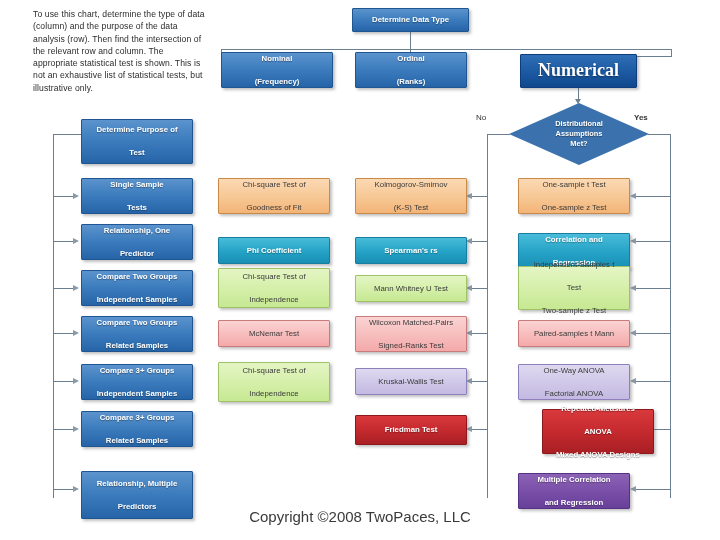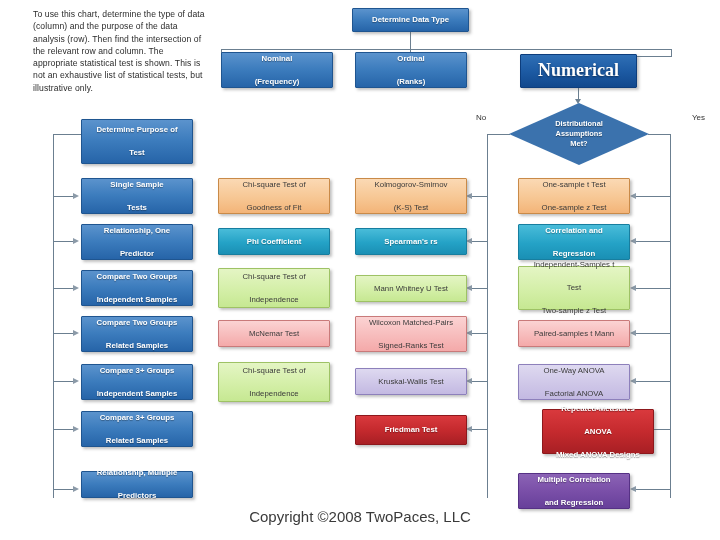--- a/index.html
+++ b/index.html
@@ -68,20 +68,21 @@
     border: 1px solid #c98a48;
     color: #3a3a3a;
     font-weight: normal;
   }
   
   .n-teal {
     background: linear-gradient(to bottom, #49bcd9 0%, #24a2c6 55%, #1a8fb4 100%);
     border: 1px solid #177e9f;
     color: #ffffff;
     text-shadow: 0 1px 1px rgba(0,0,0,.3);
+    margin-top: 9px;
   }
   
   .n-green {
     background: linear-gradient(to bottom, #e4f5c4 0%, #d4efa8 55%, #c6e892 100%);
     border: 1px solid #9ec265;
     color: #3a3a3a;
     font-weight: normal;
     text-align: center;
   }
   
@@ -196,21 +197,21 @@
   <div class="line vline" style="left:578px; top:88px; height:13px;"></div>
   <div class="arrow-d" style="left:575px; top:99px;"></div>
 
   <div class="line hline" style="left:487px; top:134px; width:23px;"></div>
   <div class="line vline" style="left:487px; top:134px; height:364px;"></div>
 
   <div class="line hline" style="left:648px; top:134px; width:23px;"></div>
   <div class="line vline" style="left:670px; top:134px; height:364px;"></div>
 
   <div class="branch-label" style="left:476px; top:113px;">No</div>
-  <div class="branch-label" style="left:692px; top:113px;">Yes</div>
+  <div class="branch-label" style="left:634px; top:113px;font-weight:bold;">Yes</div>
 
   <div class="line hline" style="left:53px; top:134px; width:28px;"></div>
   <div class="line vline" style="left:53px; top:134px; height:364px;"></div>
 
   <div class="line hline" style="left:53px; top:196px; width:22px;"></div>
   <div class="arrow-l" style="left:73px; top:193px; transform:rotate(180deg);"></div>
   <div class="line hline" style="left:53px; top:241px; width:22px;"></div>
   <div class="arrow-l" style="left:73px; top:238px; transform:rotate(180deg);"></div>
   <div class="line hline" style="left:53px; top:288px; width:22px;"></div>
   <div class="arrow-l" style="left:73px; top:285px; transform:rotate(180deg);"></div>
@@ -320,21 +321,21 @@
       <span>Compare 3+ Groups</span><br>
       <span>Independent Samples</span>
     </span>
   </div>
   <div class="node n-blue" style="left:81px; top:411px; width:112px; height:36px;">
     <span>
       <span>Compare 3+ Groups</span><br>
       <span>Related Samples</span>
     </span>
   </div>
-  <div class="node n-blue" style="left:81px; top:471px; width:112px; height:27px;">
+  <div class="node n-blue" style="left:81px; top:471px; width:112px; height:48px;">
     <span>
       <span>Relationship, Multiple</span><br>
       <span>Predictors</span>
     </span>
   </div>
 
   <div class="node n-orange" style="left:218px; top:178px; width:112px; height:36px;">
     <span>
       <span>Chi-square Test of</span><br>
       <span>Goodness of Fit</span>

